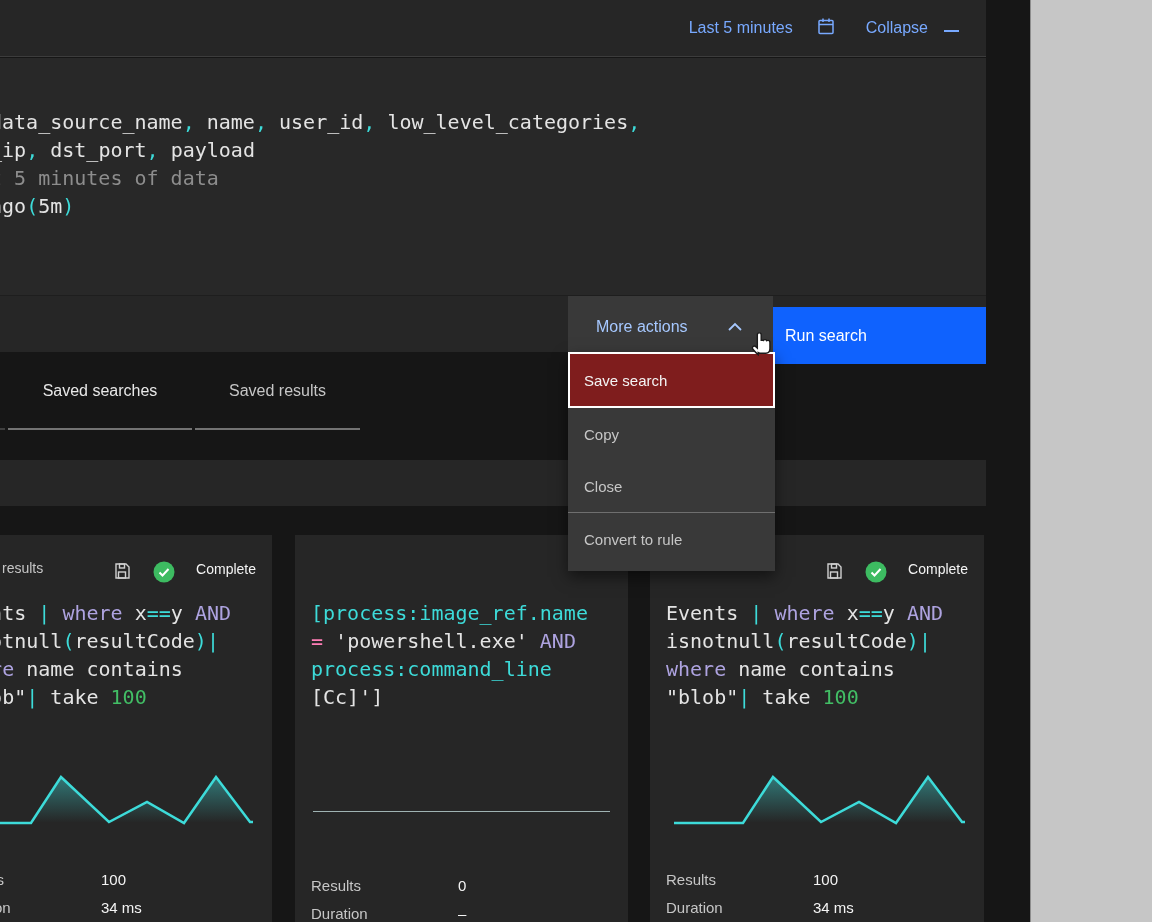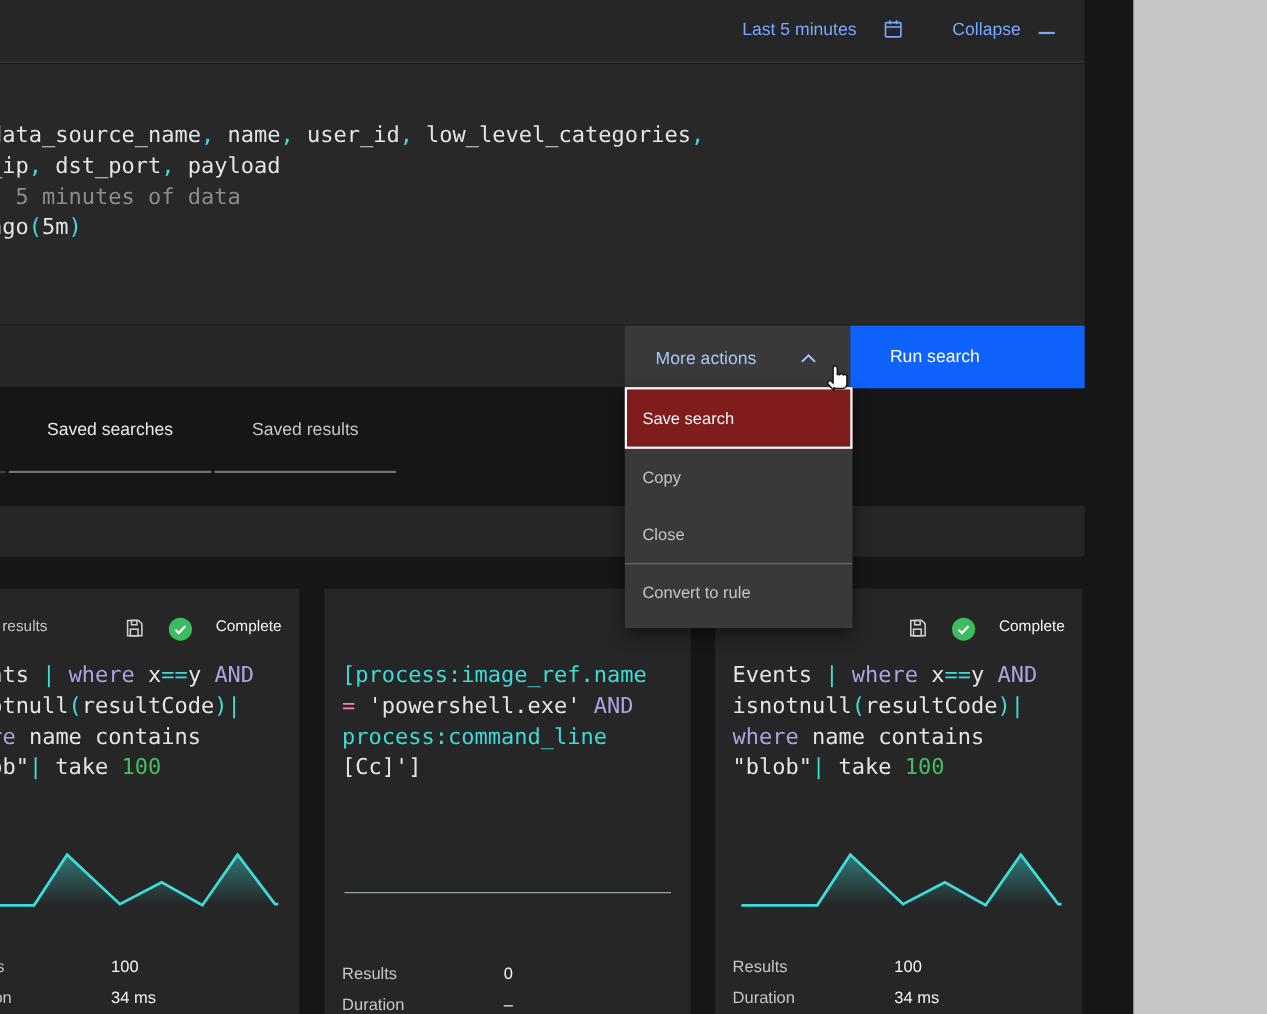--- a/index.html
+++ b/index.html
@@ -8,43 +8,43 @@
 
   .os-strip { position:absolute; left:1030px; top:0; width:122px; height:922px;
               background:#c6c6c6; border-left:1px solid #8d8d8d; }
 
   
   .top-bar { position:absolute; left:0; top:0; width:986px; height:57px; background:#262626;
              border-bottom:1px solid #3c3c3c; display:flex; 
              justify-content:flex-end; padding-right:27px; }
   .time-range { display:flex; align-items:center; gap:23px; color:#78a9ff; font-size:16px; cursor:pointer; }
   .collapse-btn { display:flex; align-items:center; gap:16px; color:#78a9ff; font-size:16px;
-                  margin-left:44px; cursor:pointer; }
+                  margin-left:30px; cursor:pointer; }
   .icon-line { stroke:#78a9ff; stroke-width:1.5; fill:none; }
 
   
   .editor { position:absolute; left:0; top:58px; width:986px; height:237px; background:#282828; overflow:hidden; }
   .editor-code { position:absolute; left:-10px; top:50px; font-family:"DejaVu Sans Mono",monospace;
                  font-size:20px; line-height:28px; white-space:pre; }
 
   .tok-w { color:#e4e4e4; }
   .tok-t { color:#3ddbd9; }
   .tok-k { color:#aea3e0; }
   .tok-g { color:#42be65; }
   .tok-pk{ color:#ff7eb6; }
   .tok-c { color:#8d8d8d; }
 
   
   .action-bar { position:absolute; left:0; top:295px; width:986px; height:57px; background:#262626;
                 border-top:1px solid #1e1e1e; }
   .btn-more { position:absolute; left:568px; top:0; width:205px; height:57px; background:#393939;
               border:none; display:flex; align-items:center; justify-content:space-between;
               padding:4px 30px 0 28px; color:#a6c8ff; font-size:16px; cursor:pointer; }
-  .btn-run { position:absolute; left:773px; top:0; width:213px; height:57px; background:#0f62fe;
-             border:none; display:flex; align-items:center; padding-left:36px; color:#ffffff;
+  .btn-run { position:absolute; left:773px; top:11px; width:213px; height:57px; background:#0f62fe;
+             border:none; display:flex; align-items:center; padding-left:12px; color:#ffffff;
              font-size:16px; cursor:pointer; }
 
   
   .tabs { position:absolute; left:0; top:354px; height:76px; }
   .tab { position:absolute; top:0; height:76px; display:flex; align-items:center; justify-content:center;
          border-bottom:2px solid #737373; font-size:16px; cursor:pointer; }
   .tab-1 { left:8px; width:184px; color:#e8e8e8; }
   .tab-2 { left:195px; width:165px; color:#c6c6c6; }
   .tab-stub { position:absolute; left:0; top:74px; width:5px; height:2px; background:#3f3f3f; }
 

